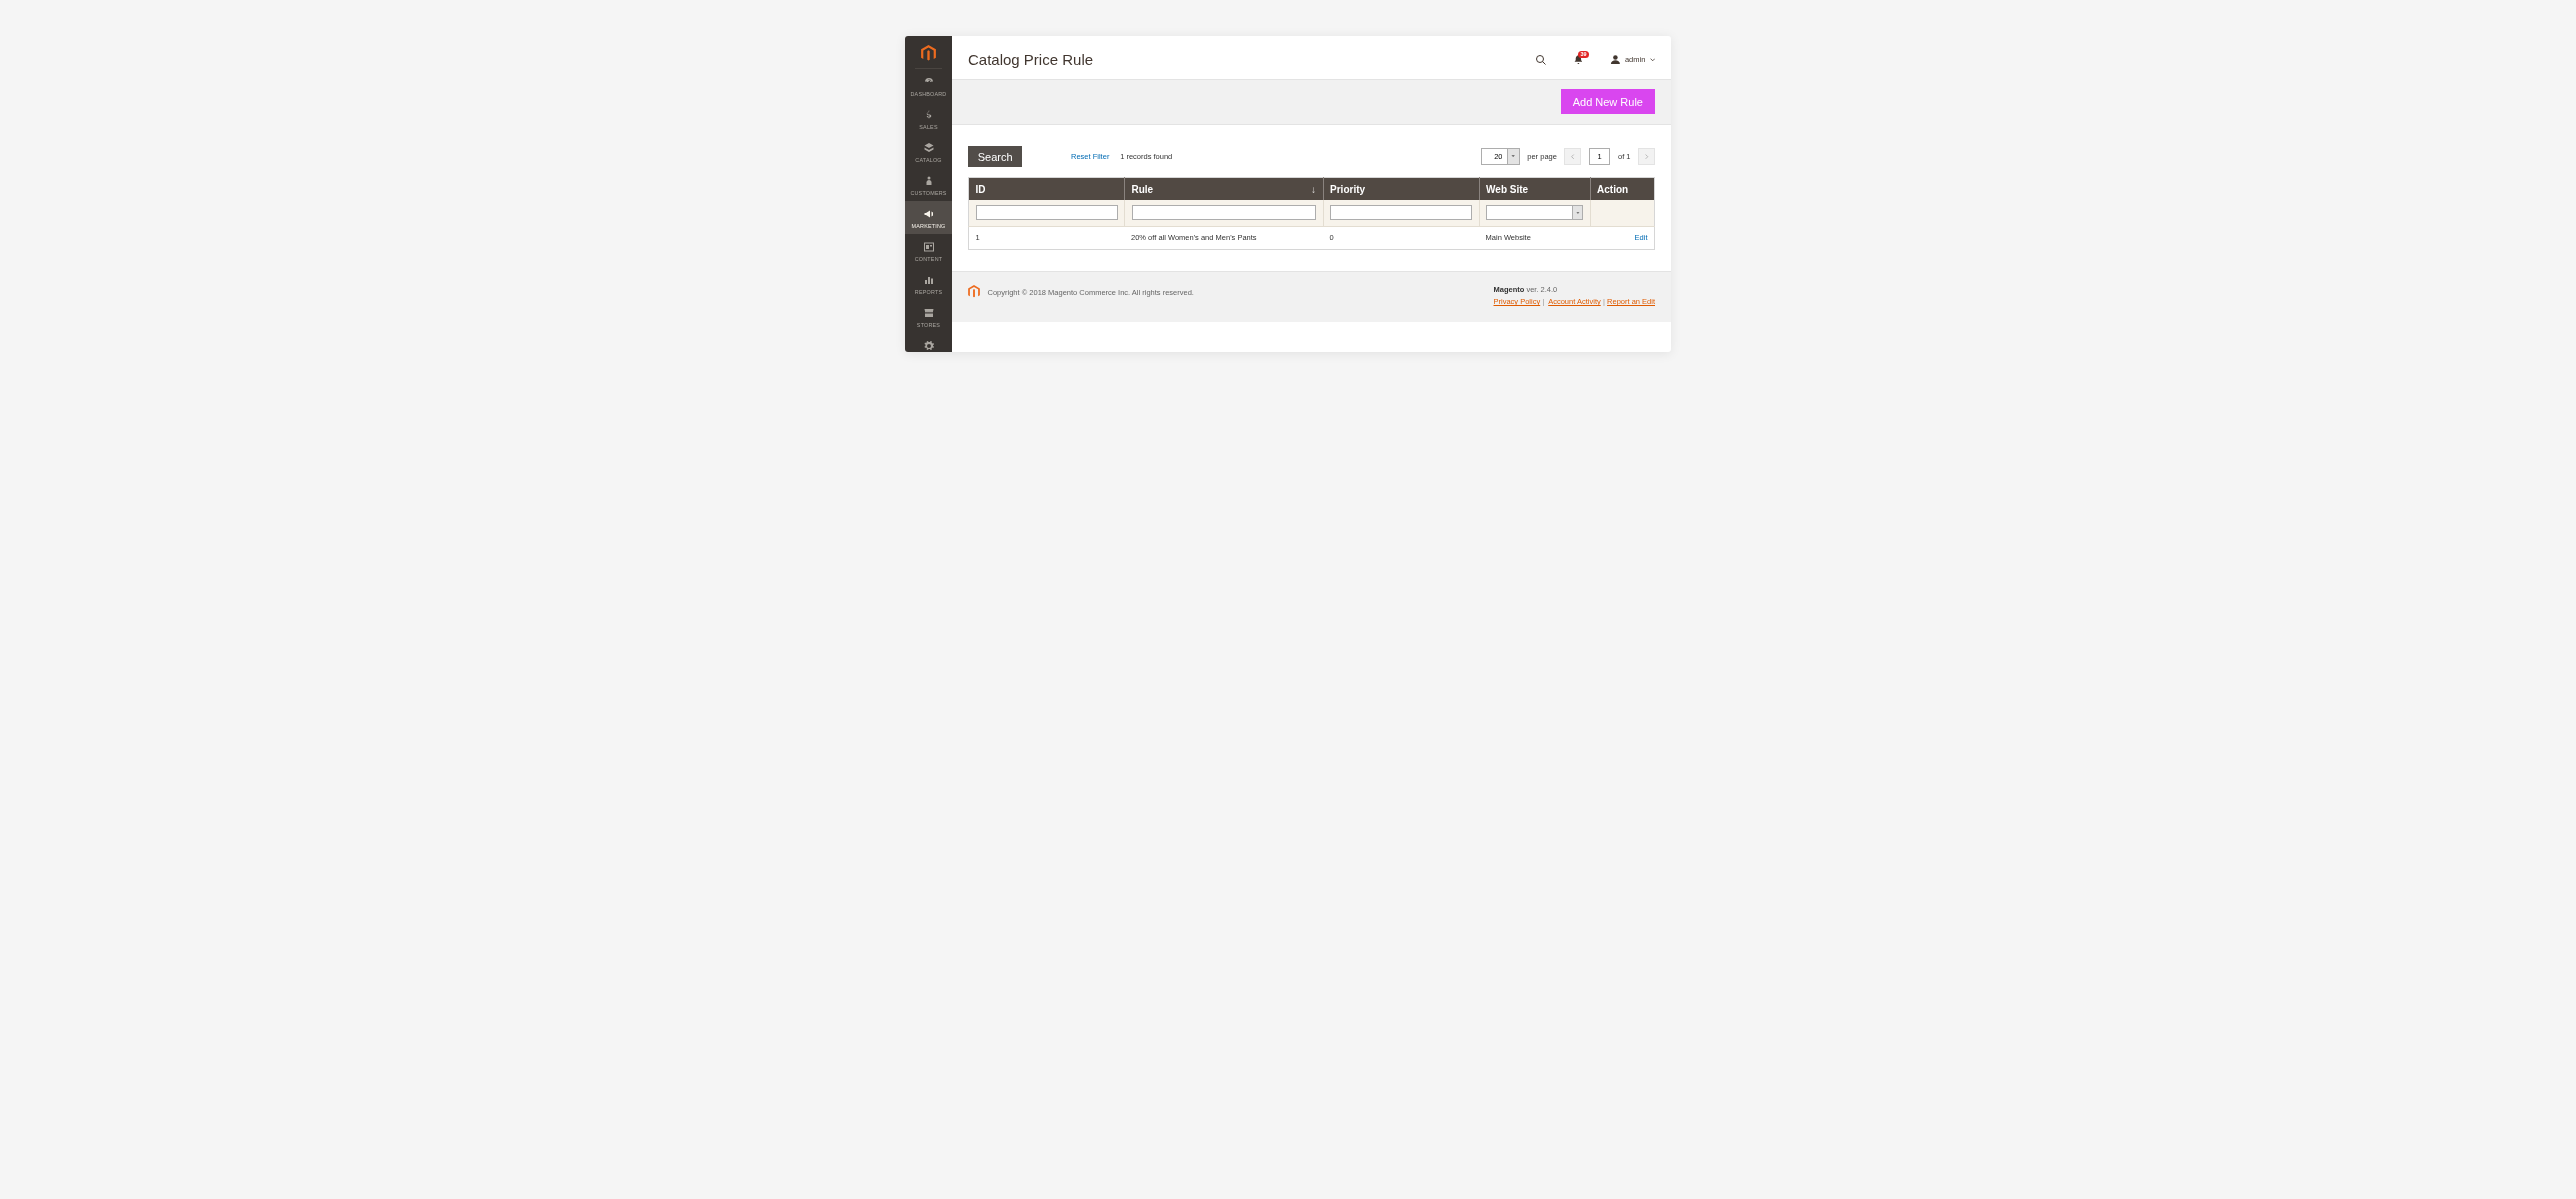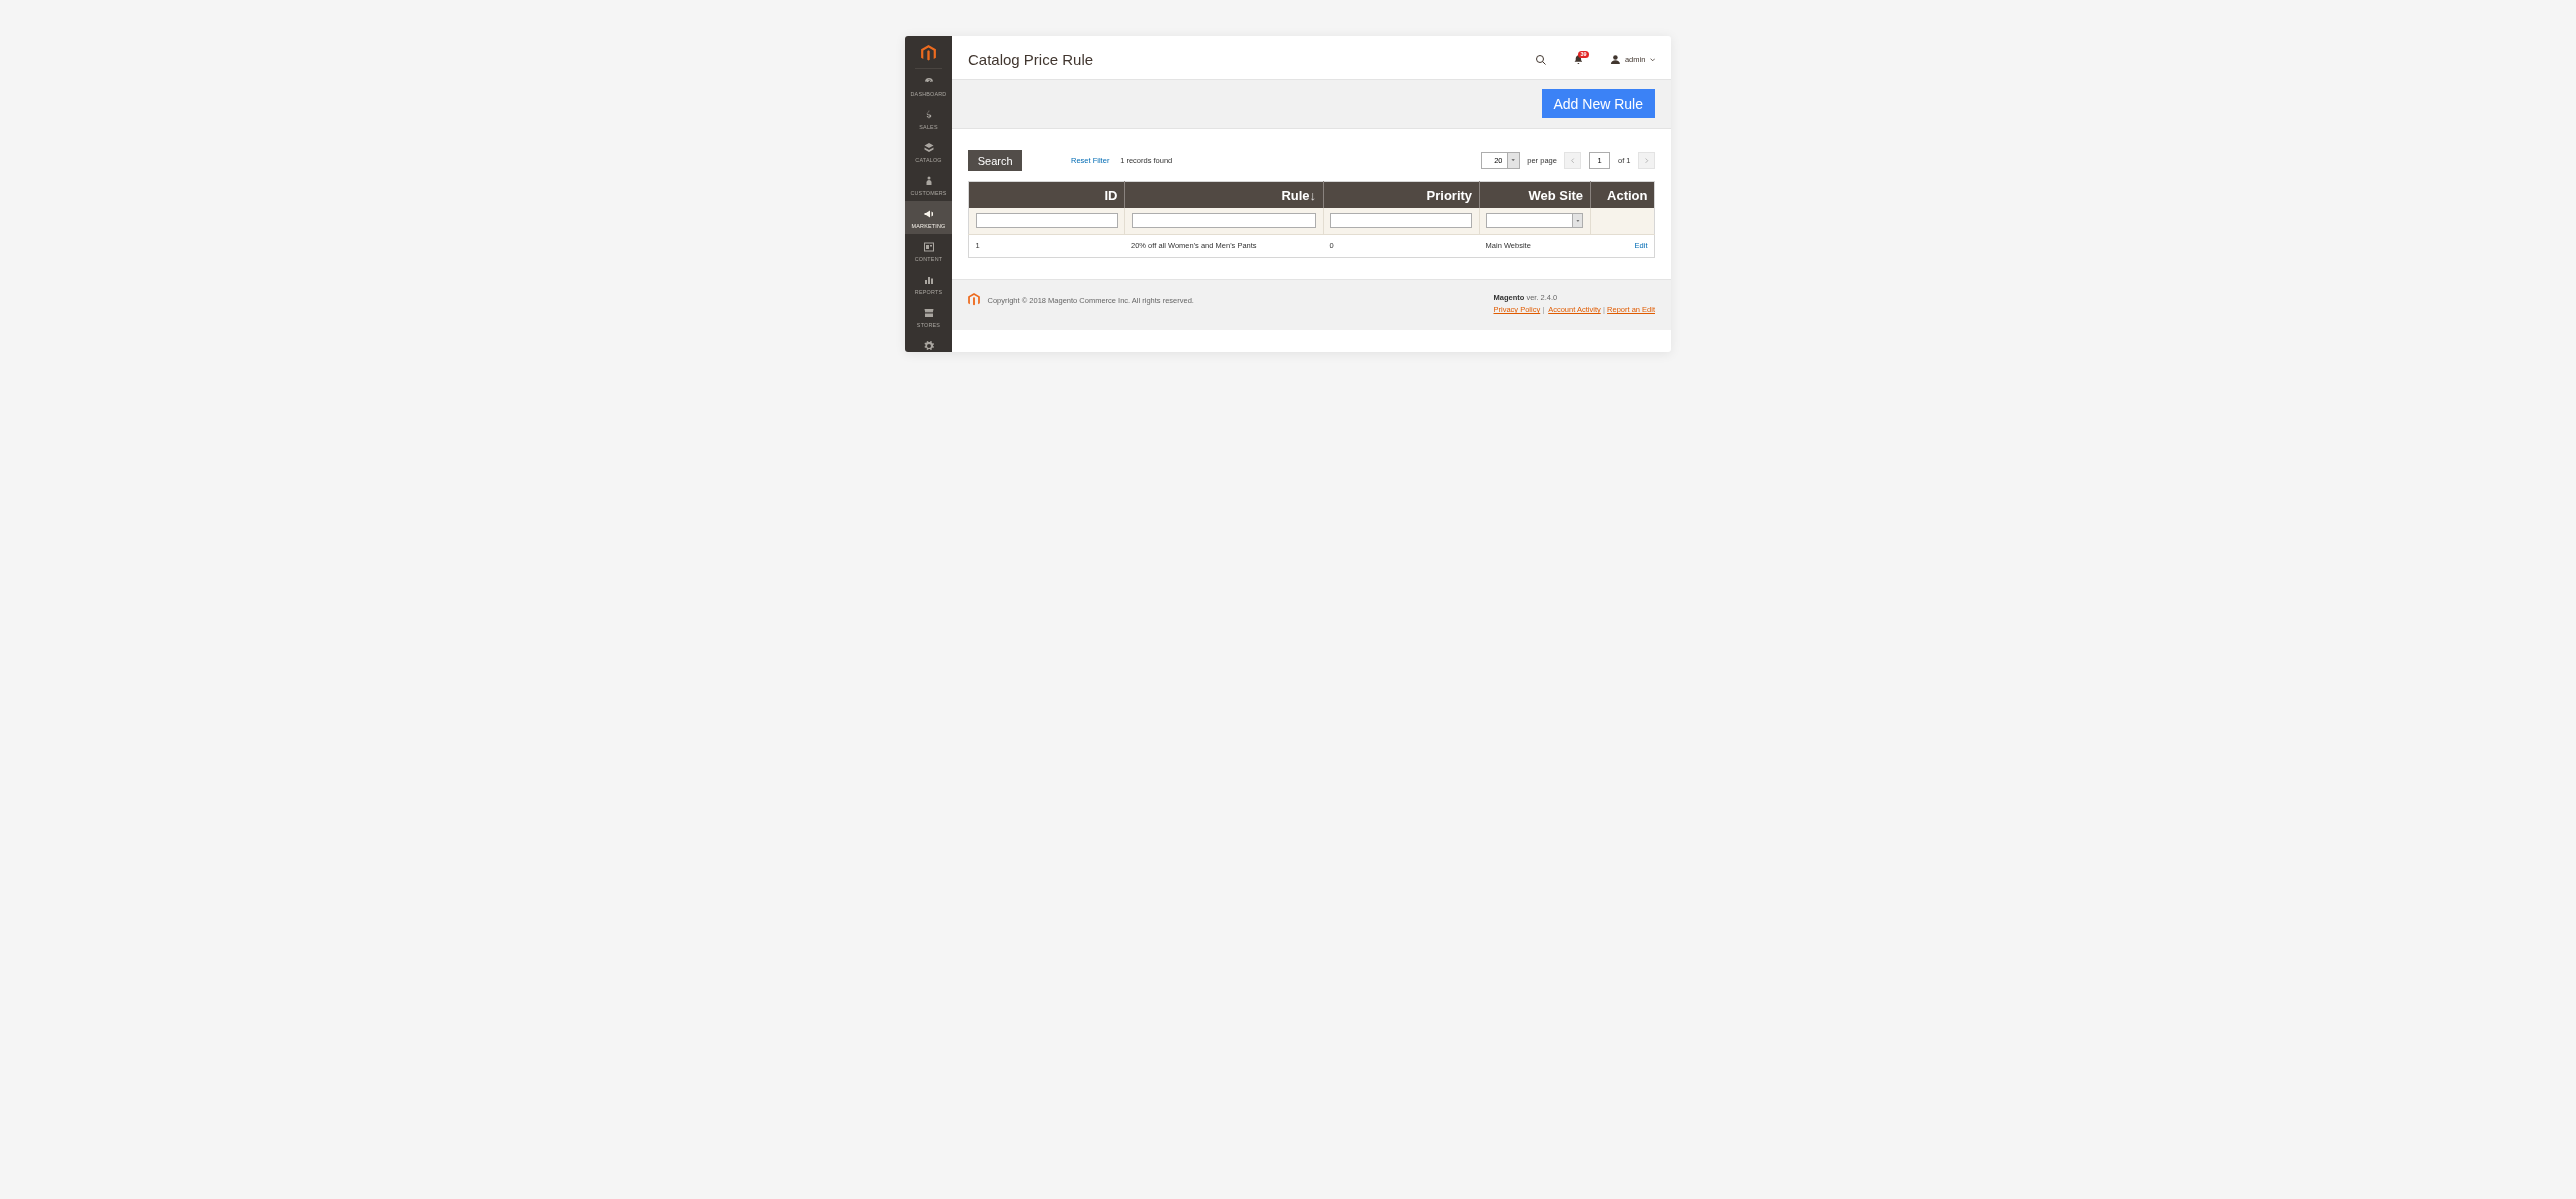--- a/index.html
+++ b/index.html
@@ -78,25 +78,25 @@
 .user { display: flex; align-items: center; gap: 4.3px; cursor: pointer; color: #41362f; }
 .toolbar {
   background: #f1f1f1;
   padding: 9.7px 16px;
   display: flex;
   justify-content: flex-end;
   border-top: 0.5px solid #e3e3e3;
   border-bottom: 0.5px solid #e3e3e3;
 }
 .btn-primary {
-  background: #3b82f6;
+  background: #d946ef;
   color: #fff;
   border: none;
   padding: 6.5px 12px;
-  font-size: 14px;
+  font-size: 11px;
   cursor: pointer;
   font-weight: 500;
 }
 .controls {
   display: flex;
   align-items: center;
   justify-content: space-between;
   padding: 20.5px 16px 9.7px;
 }
 .controls-left { display: flex; align-items: center; gap: 10.8px; }
@@ -150,24 +150,24 @@
   border: 0.5px solid #adadad;
   text-align: center;
   font-size: 7.5px;
 }
 .of-text { color: #333; }
 .grid { padding: 0 16px 21.6px; }
 table { width: 100%; border-collapse: collapse; border: 0.5px solid #d6d6d6; }
 thead th {
   background: #514943;
   color: #fff;
-  text-align: right;
+  text-align: left;
   padding: 5.4px 6.5px;
   font-weight: 600;
-  font-size: 13px;
+  font-size: 10px;
   border-right: 0.5px solid #8a837f;
 }
 thead th:last-child { border-right: none; }
 .sort-ind { float: right; opacity: 0.8; }
 tr.filter-row td {
   background: #f7f3eb;
   padding: 5.4px 6.5px;
   border-right: 0.5px solid #e3ddd1;
   border-bottom: 0.5px solid #e3ddd1;
 }

